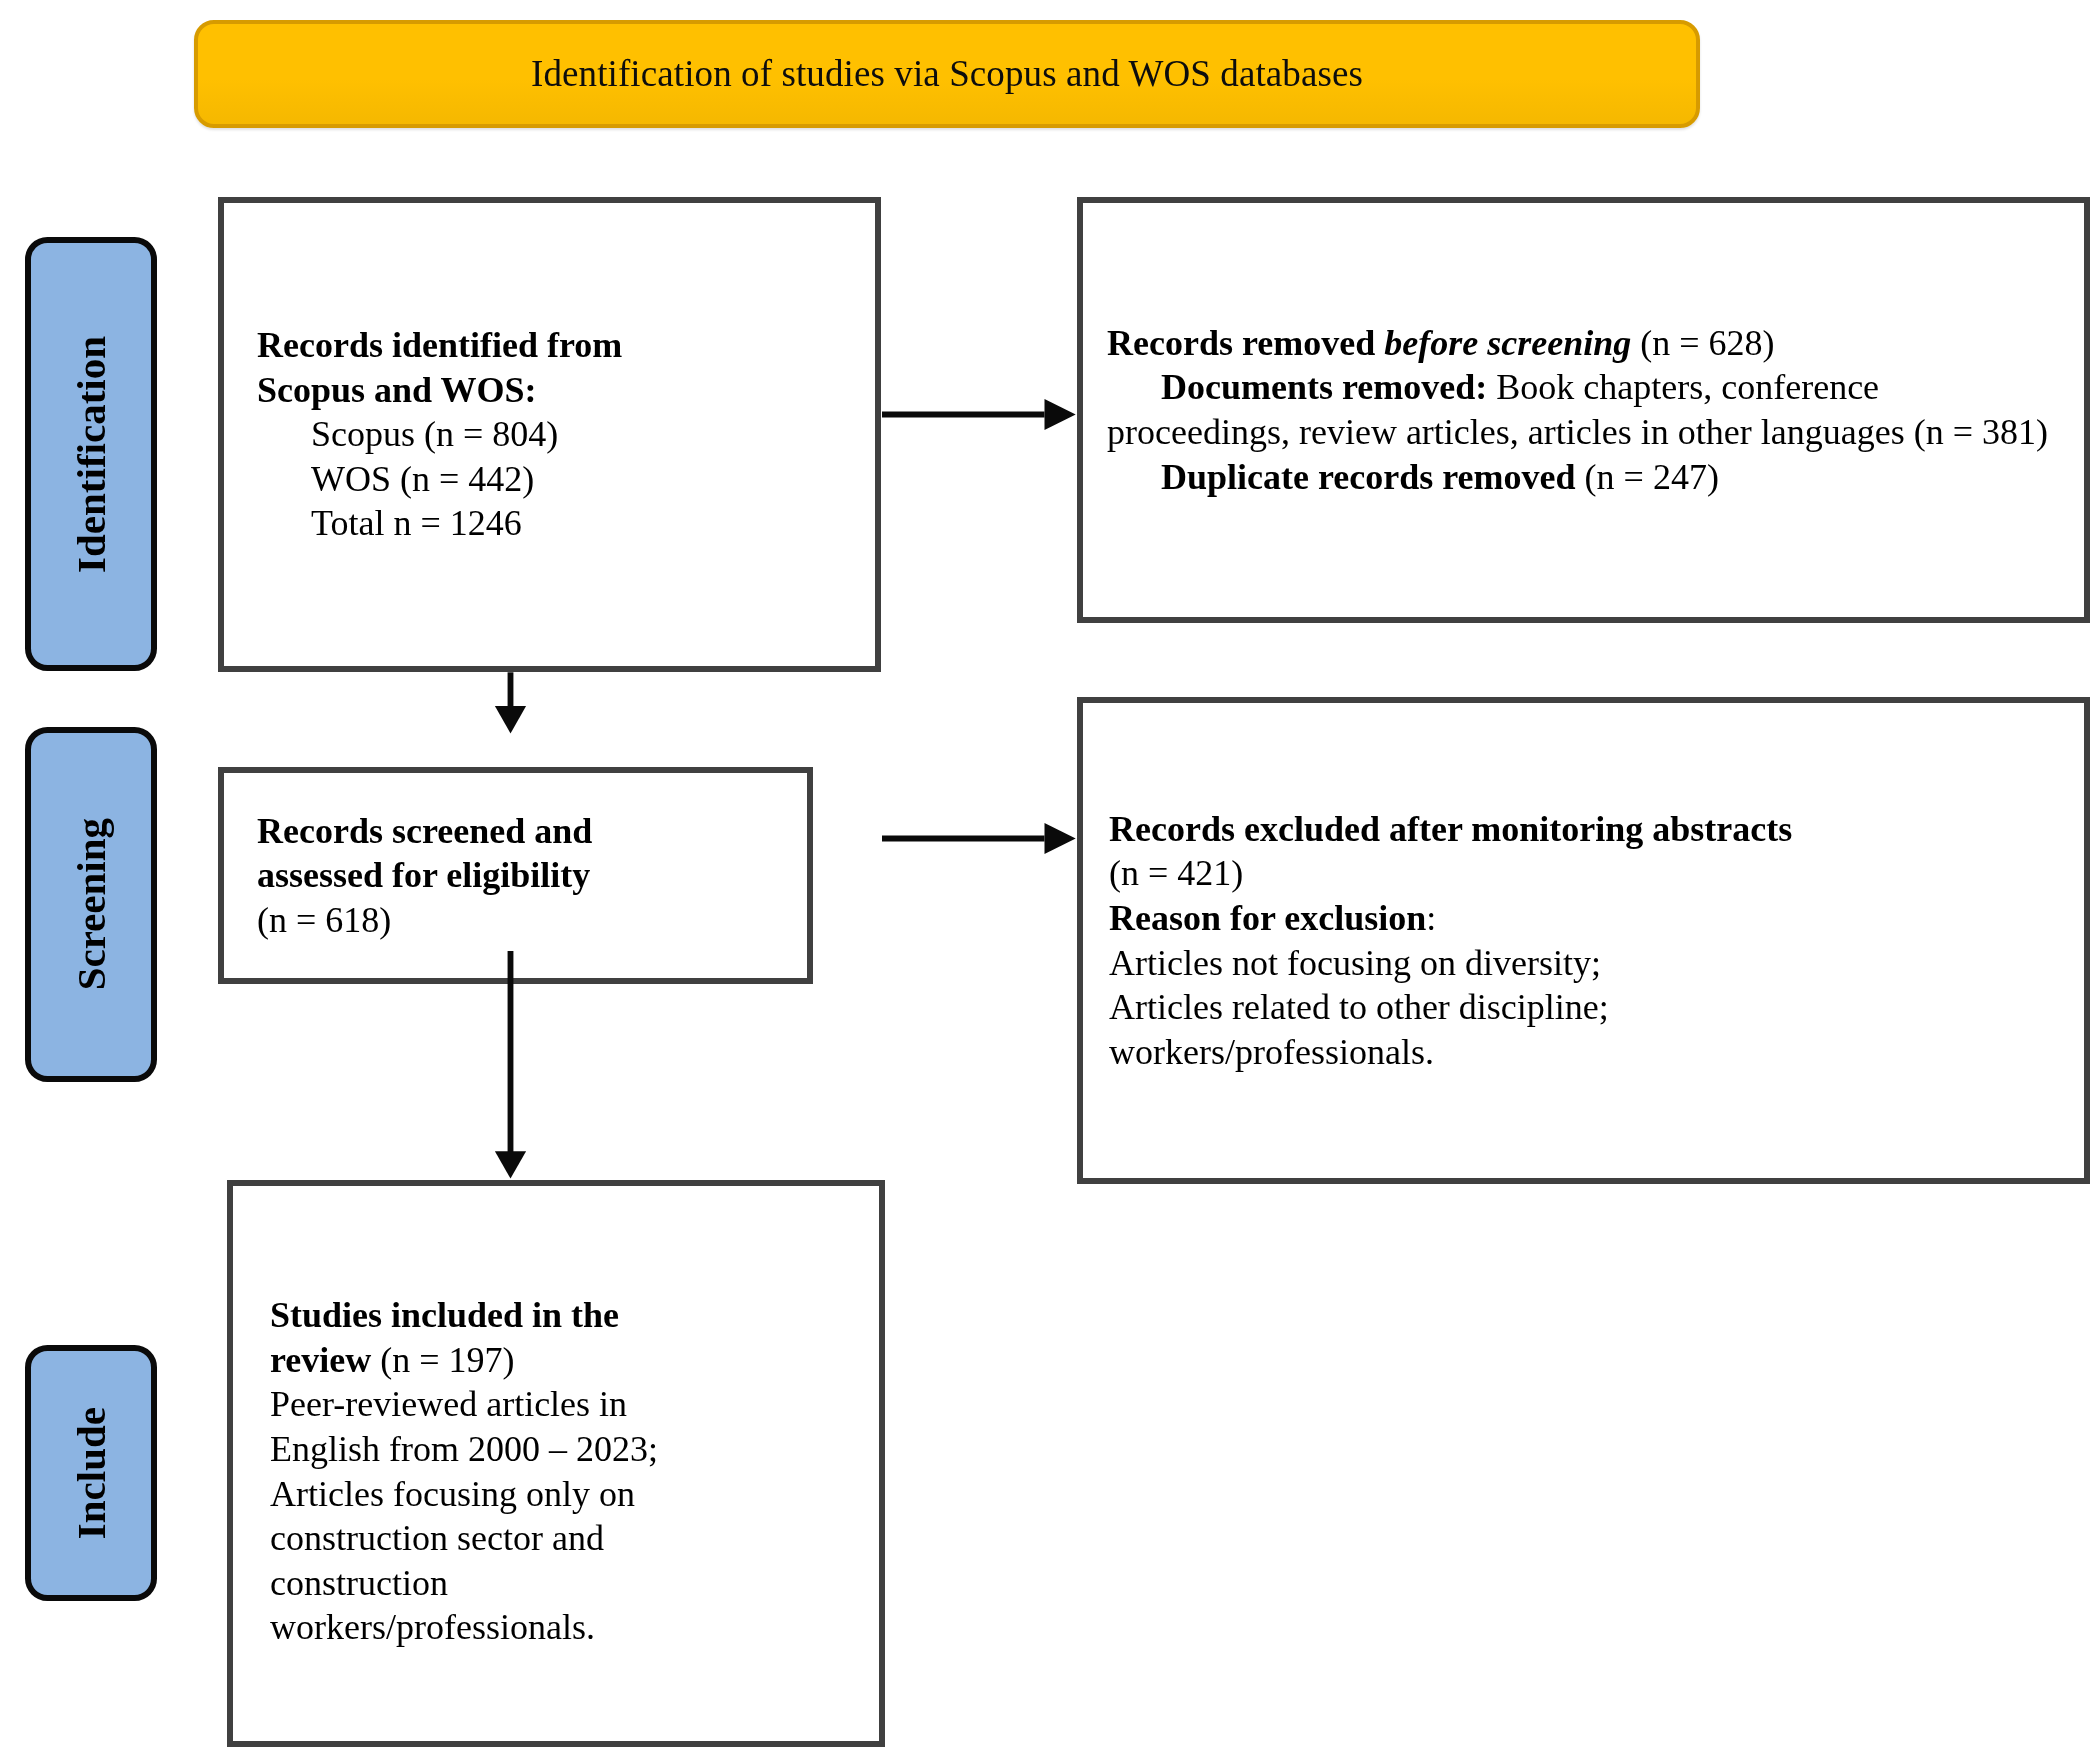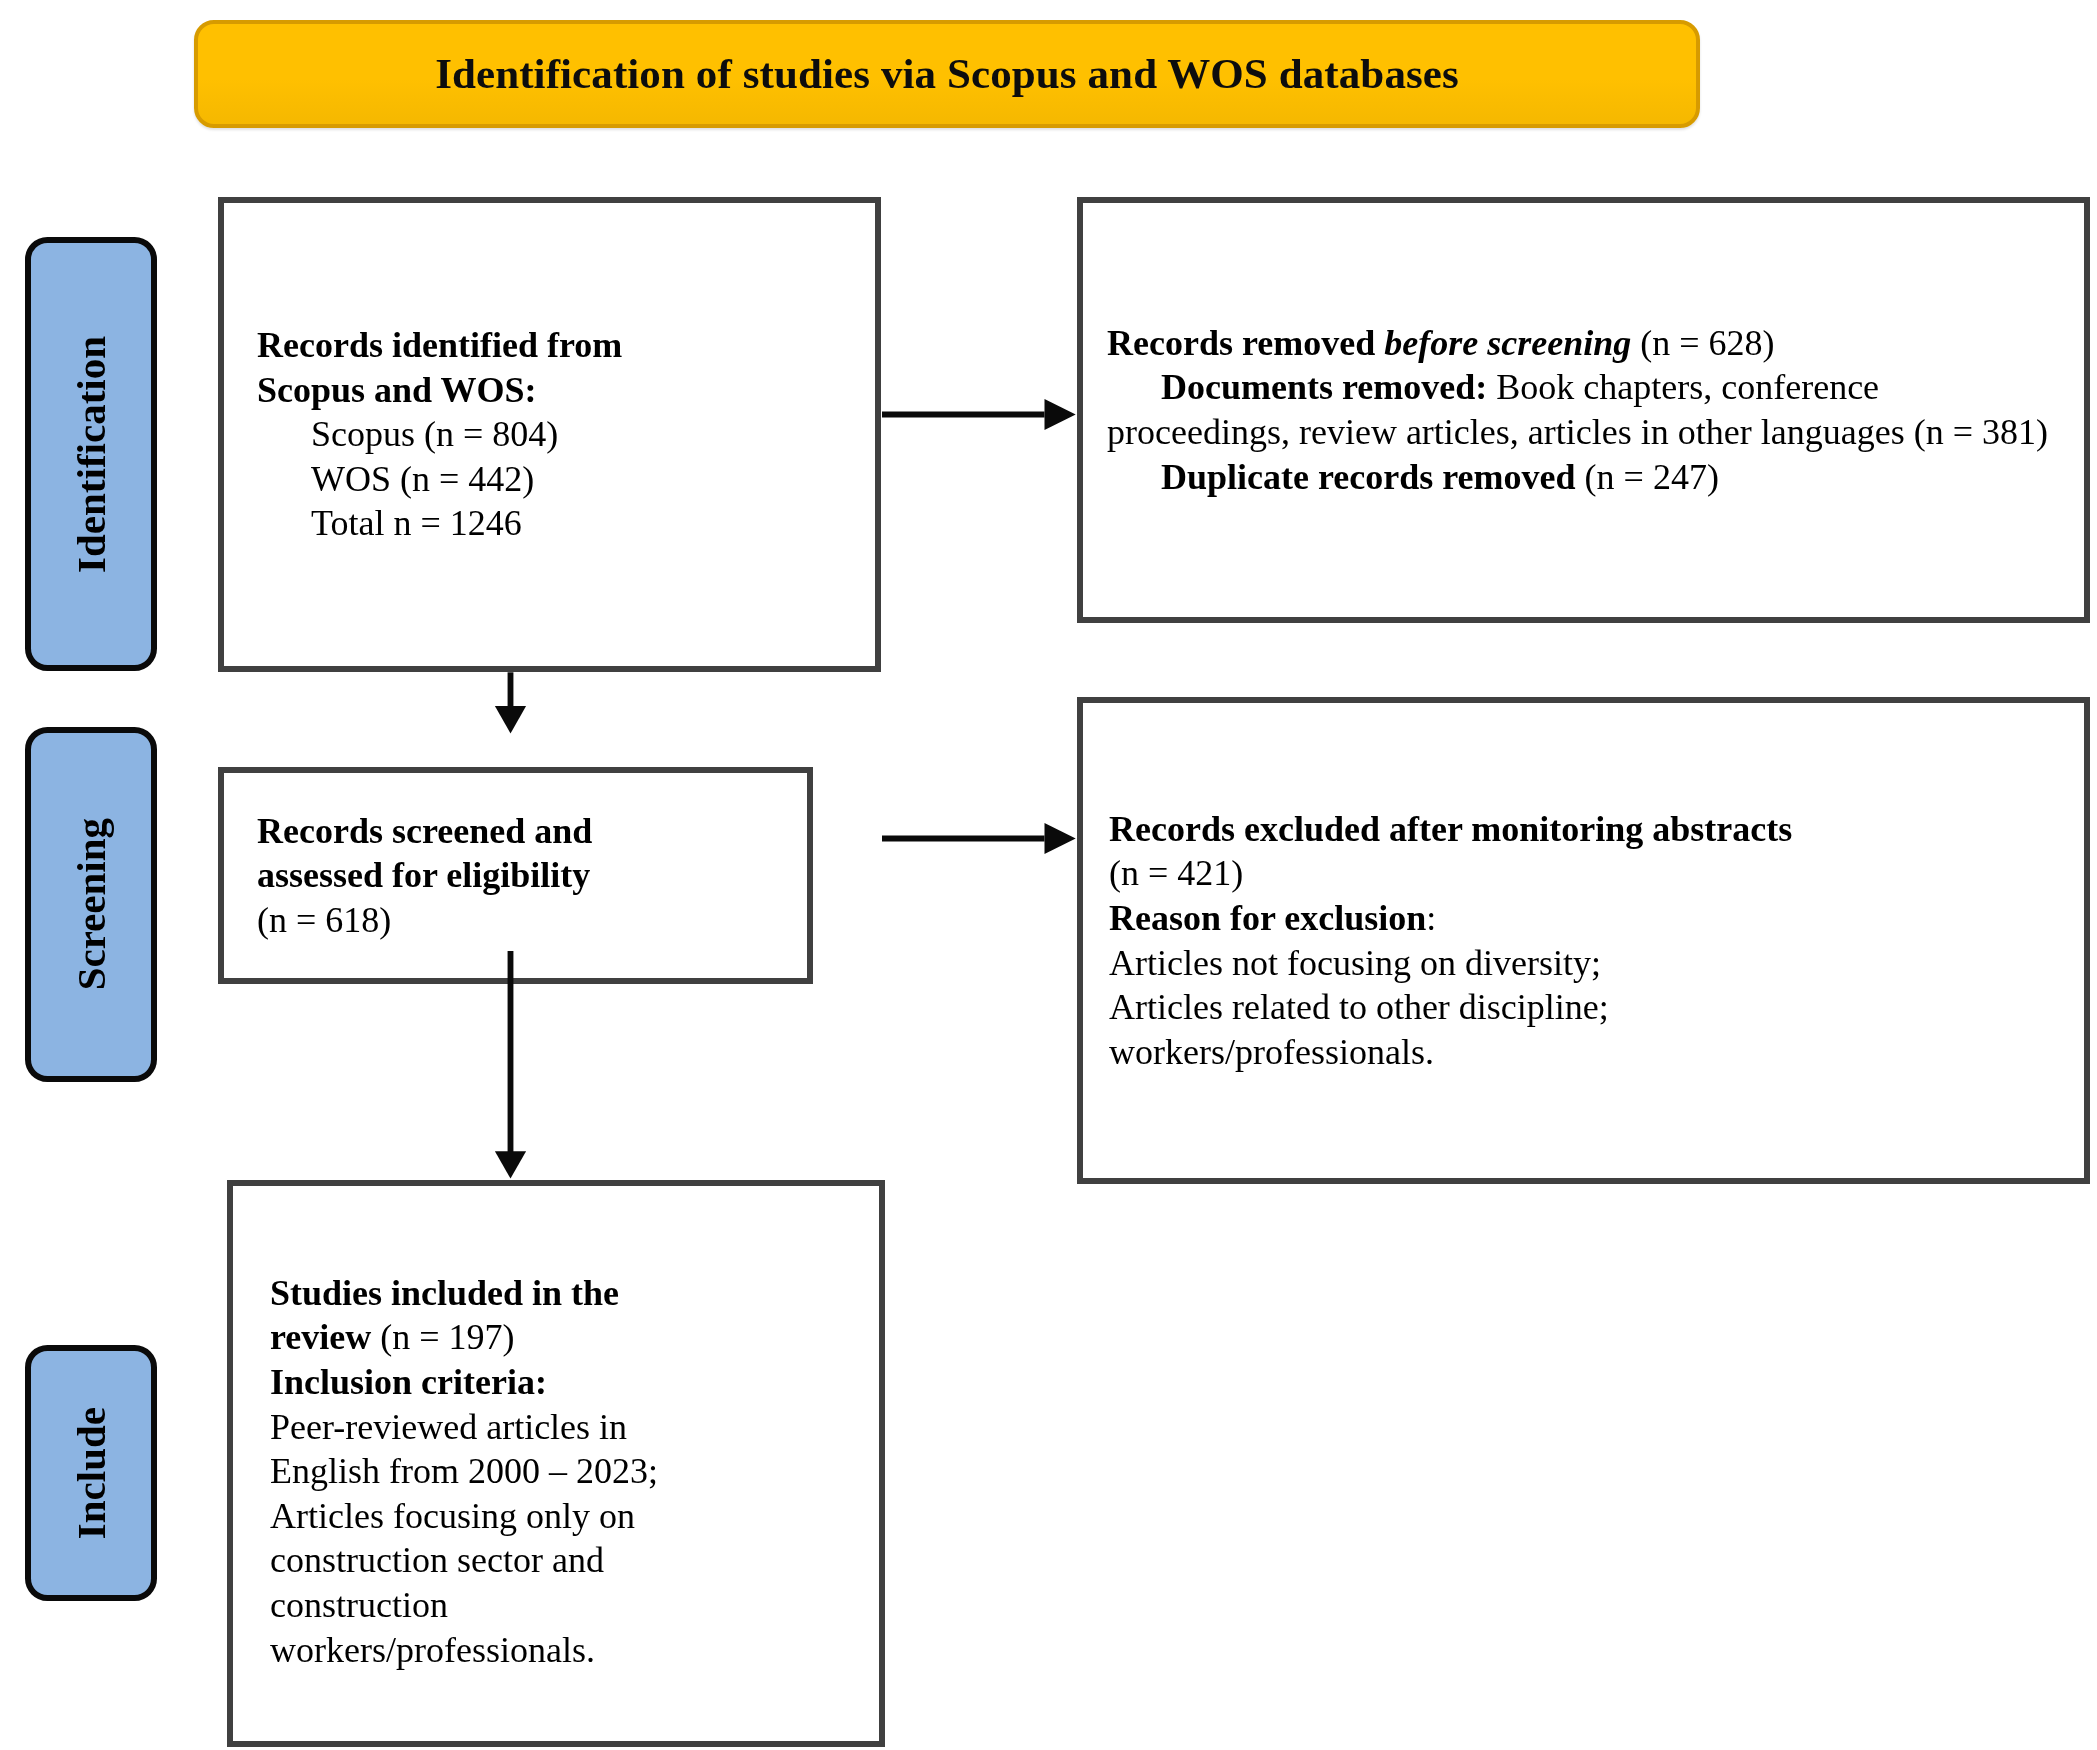--- a/index.html
+++ b/index.html
@@ -31,22 +31,22 @@
     background: linear-gradient(180deg, #FFC000 0%, #FFC000 55%, #F5B800 100%);
     border: 4.6px solid #D79B00;
     border-radius: 20px;
     box-sizing: border-box;
     display: flex;
     align-items: center;
     justify-content: center;
     box-shadow: 0 2px 2.6px rgba(0,0,0,0.12);
   }
   .title-banner .title-text {
-    font-weight: bold;
-    font-size: 43px;
+    font-weight: normal;
+    font-size: 37px;
     line-height: 1.1;
     letter-spacing: 0.1px;
     color: #0d0d0d;
     white-space: nowrap;
   }
 
   
   .stage-pill {
     position: absolute;
     background: #8CB4E2;
@@ -166,21 +166,20 @@
       <p>Articles not focusing on diversity;</p>
       <p>Articles related to other discipline;</p>
       <p>workers/professionals.</p>
     </div>
   </div>
 
   <div class="flow-box" id="box-included">
     <div class="box-inner">
       <p class="b">Studies included in the</p>
       <p><span class="b">review </span><span>(n = 197)</span></p>
-      <p class="b">Inclusion criteria:</p>
       <p>Peer-reviewed articles in</p>
       <p>English from 2000 – 2023;</p>
       <p>Articles focusing only on</p>
       <p>construction sector and</p>
       <p>construction</p>
       <p>workers/professionals.</p>
     </div>
   </div>
 
   <div class="conn" id="arrow-identified-to-removed">

